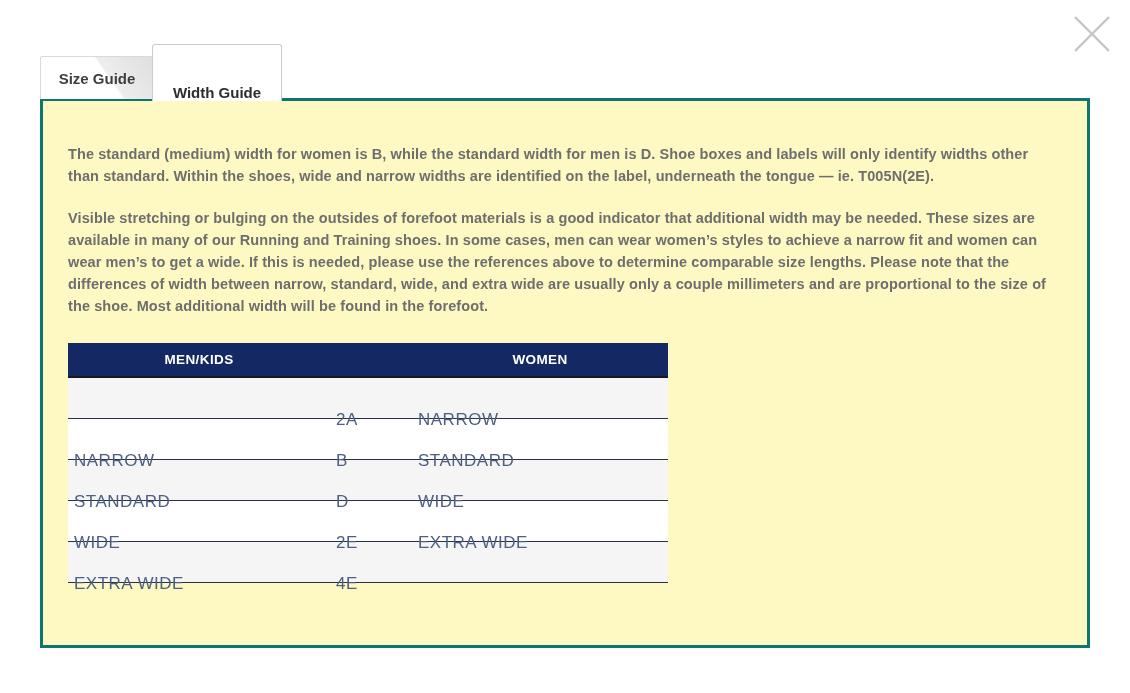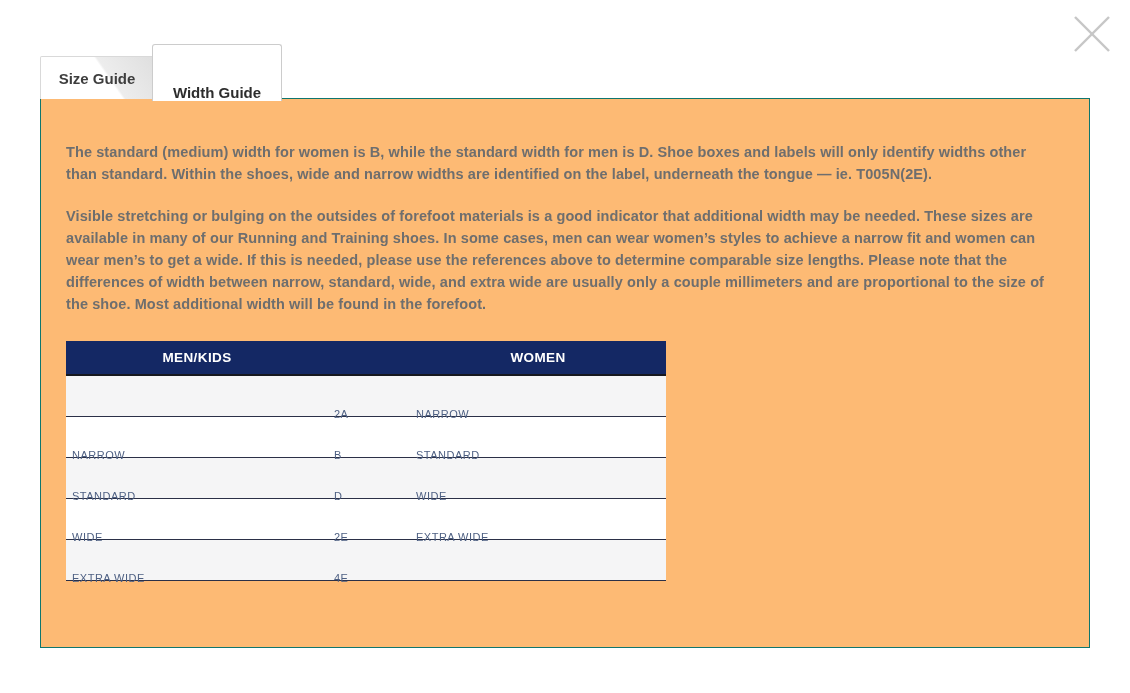--- a/index.html
+++ b/index.html
@@ -21,41 +21,41 @@
   .tab-inactive { width:114px; height:43px; margin-bottom:2px;
     border:1px solid #d9d9d9; border-bottom:none; color:#3e3e3e;
     background:linear-gradient(55deg, #ffffff 58%, #ededed 60%, #dfdfdf 100%);
     border-radius:2px 2px 0 0; }
   .tab-active { width:130px; height:57px; margin-left:-2px; background:#ffffff;
     border:1px solid #cccccc; border-bottom:none; color:#2d2d2d;
     border-radius:3px 3px 0 0; position:relative; z-index:6;align-items:flex-end; }
 
   
   .panel { position:absolute; top:98px; left:40px; width:1050px; height:550px;
-    background:#fdba74; border:1px solid #0f766e; z-index:1;
+    background:#fef9c3; border:3px solid #0f766e; z-index:1;
     padding:42px 25px 0 25px; }
 
   .body-text { color:#6e6e6e; font-size:14.5px; line-height:22px;
     font-weight:600; letter-spacing:0.1px; }
   .para-intro { margin-bottom:20px; max-width:990px; }
   .para-question { max-width:990px; }
   .para-body { margin-bottom:16px; max-width:995px; }
 
   
   .w-table { margin-top:26px; width:600px; }
   .w-head { display:grid; grid-template-columns:262px 82px 256px;
     background:#142864; height:35px; align-items:center;
     border-bottom:2px solid #16181f; }
   .w-head .hcell { color:#ffffff; font-weight:bold; font-size:13.5px;
     letter-spacing:0.4px; text-align:center; }
   .w-row { display:grid; grid-template-columns:262px 82px 256px;
     height:41px; align-items:center; border-bottom:1px solid #2b3047;
     background:#ffffff; }
   .w-row.zebra { background:#f5f5f6; }
-  .w-row .cell { color:#4d5f82; font-size:11px; letter-spacing:0.5px;
+  .w-row .cell { color:#4d5f82; font-size:17px; letter-spacing:0.5px;
     padding-left:6px; font-weight:normal;margin-top:32px; }
 </style>
 </head>
 <body>
 
 <div class="screen">
 
   <button class="close-btn" aria-label="Close">
     <svg width="44" height="44" viewBox="0 0 44 44">
       <line x1="5" y1="5" x2="39" y2="39" stroke="#c6c6c6" stroke-width="2.4"></line>

